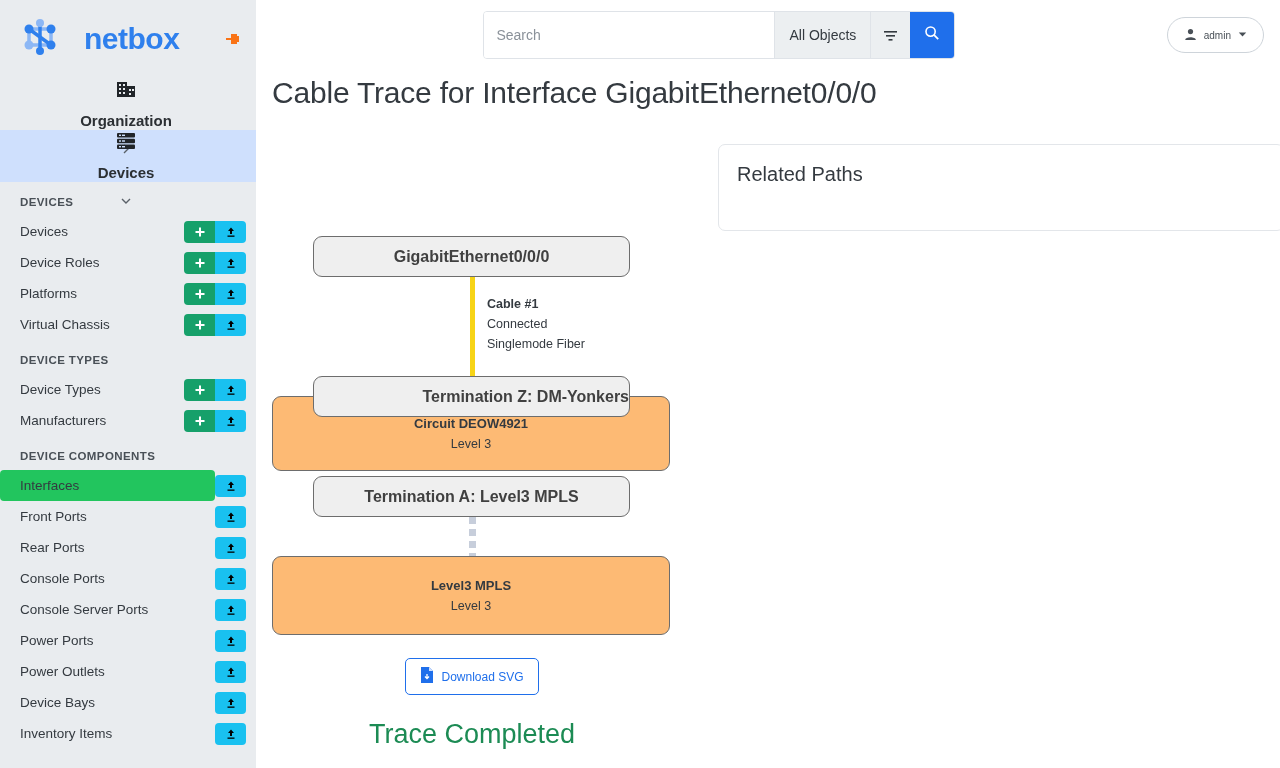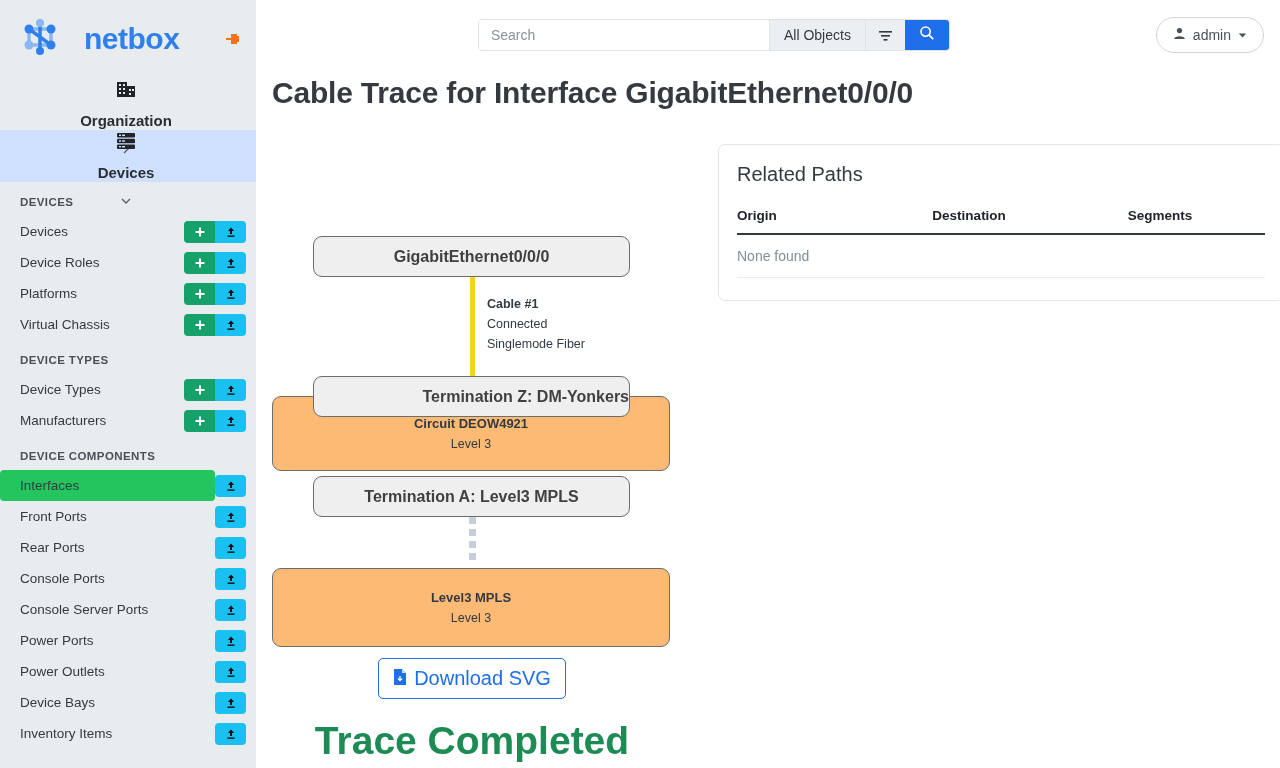--- a/index.html
+++ b/index.html
@@ -87,21 +87,21 @@
     background: #ffffff;
     overflow: hidden;
   }
   .topbar {
     height: 70px;
     display: flex; align-items: center;
     padding: 0 16px;
   }
   .search-wrap {
     display: flex; align-items: stretch;
-    height: 32px;
+    height: 48px;
     margin-left: auto; margin-right: auto;
     border: 1px solid #dfe3e8;
     border-radius: 4px;
     overflow: hidden;
     width: 472px;
   }
   .search-input {
     flex: 1;
     border: none; outline: none;
     padding: 0 12px;
@@ -132,29 +132,29 @@
     background: #1f6feb;
     cursor: pointer;
   }
   .search-btn svg { width: 16px; height: 16px; color: #ffffff; }
 
   .user-btn {
     display: flex; align-items: center; gap: 7px;
     height: 36px; padding: 0 16px;
     border: 1px solid #ced4da;
     border-radius: 18px;
-    font-size: 14px; color: #495057;
+    font-size: 10px; color: #495057;
     cursor: pointer;
     background: #ffffff;
   }
   .user-btn svg.person { width: 13px; height: 13px; }
   .caret-dn { width: 9px; height: 9px; }
 
   .page-title {
-    font-size: 30px; font-weight: 700; color: #343a40;
+    font-size: 30px; font-weight: 400; color: #343a40;
     padding: 6px 0 0 16px;
     letter-spacing: -0.2px;
   }
 
   .content-row { display: flex; padding: 34px 16px 0 16px; }
   .trace-col { width: 420px; flex: 0 0 420px; position: relative; }
   .paths-col { flex: 1; padding-left: 26px; }
 
   
   .trace { position: relative; width: 400px; }
@@ -214,30 +214,30 @@
   .dots i { display: block; width: 7px; height: 7px; background: #c7cedb; }
 
   .dl-wrap { position: absolute; width: 400px; text-align: center; }
   .dl-btn {
     display: inline-flex; align-items: center; gap: 7px;
     padding: 8px 14px;
     border: 1px solid #1f6feb;
     border-radius: 5px;
     background: #ffffff;
     color: #1f6feb;
-    font-size: 20px;
+    font-size: 12px;
     font-family: "Liberation Sans", sans-serif;
     cursor: pointer;
     text-align: right;
   }
   .dl-btn svg { width: 14px; height: 16px; }
 
   .trace-done {
     position: absolute; width: 400px; text-align: center;
-    font-size: 39px; font-weight: 700; color: #1c8b54;
+    font-size: 27px; font-weight: 400; color: #1c8b54;
   }
 
   
   .card {
     border: 1px solid #e3e6ea;
     border-radius: 7px;
     background: #ffffff;
     padding: 18px 18px 22px 18px;
     width: 566px;
   }
@@ -608,21 +608,21 @@
           <div class="t-label">Termination A: Level3 MPLS</div>
         </div>
 
         <div class="dots" style="top:373px;">
           <i></i>
           <i></i>
           <i></i>
           <i></i>
         </div>
 
-        <div class="node circuit" style="top:412px;height:79px;margin-top:12px;">
+        <div class="node circuit" style="top:412px;height:79px;">
           <div class="c-title">Level3 MPLS</div>
           <div class="c-sub">Level 3</div>
         </div>
 
         <div class="dl-wrap" style="top:514px;">
           <button class="dl-btn">
             <span>
               <svg viewBox="0 0 14 16">
                 <path d="M1 0 H9 L13 4 V16 H1 Z" fill="#1f6feb"></path>
                 <path d="M9 0 L13 4 H9 Z" fill="#cfe0fd"></path>
@@ -634,31 +634,17 @@
         </div>
 
         <div class="trace-done" style="top:575px;">Trace Completed</div>
 
       </div>
     </div>
 
     <div class="paths-col">
       <div class="card">
         <div class="card-title">Related Paths</div>
-        <table>
-          <thead>
-            <tr>
-              <th style="width:37%">Origin</th>
-              <th style="width:37%">Destination</th>
-              <th>Segments</th>
-            </tr>
-          </thead>
-          <tbody>
-            <tr>
-              <td colspan="3">None found</td>
-            </tr>
-          </tbody>
-        </table>
       </div>
     </div>
 
   </div>
 </div>
 
 </body></html>

